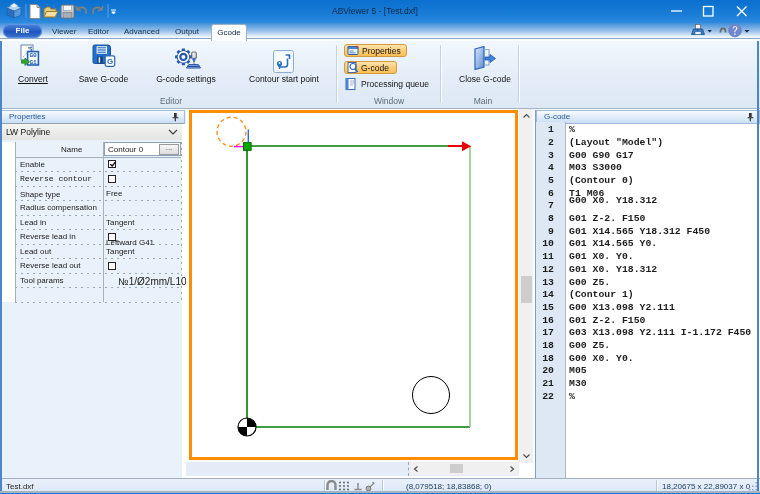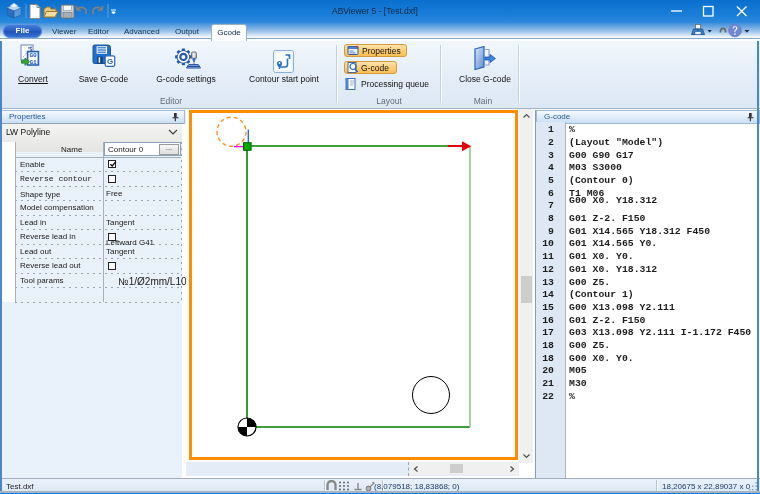--- a/index.html
+++ b/index.html
@@ -13,21 +13,21 @@
   .tab{top:27px;font-size:8px;color:#10304f;white-space:nowrap;}
   #tab-file{left:3px;top:24px;width:39px;height:14px;border-radius:7px;background:linear-gradient(#4a86dd,#2a5fc4 45%,#1e55bd 55%,#3a74d2);color:#fff;box-shadow:inset 0 0 0 1px rgba(100,150,225,.9);font-size:8px;font-weight:bold;text-align:center;line-height:14px;}
   #tab-gcode{left:211px;top:24px;width:34px;height:16px;background:#fdfeff;border:1px solid #9ab2c8;border-bottom:none;border-radius:3px 3px 0 0;color:#0c2742;font-size:8px;text-align:center;line-height:15px;}
   #ribbon{left:0;top:41px;width:760px;height:67px;background:linear-gradient(#f1f7fc,#e4edf8 55%,#dce8f4);border-bottom:1px solid #a3b4c9;}
   .gsep{top:45px;width:1px;height:58px;background:#c3d2e2;border-right:1px solid #fdfeff;}
   .glabel{top:96px;font-size:8.5px;color:#5f6b76;text-align:center;}
   .blabel{top:74px;font-size:8.5px;color:#141414;text-align:center;white-space:nowrap;}
   .orangebtn{border:1px solid #d49a3d;border-radius:3px;background:linear-gradient(#fde4ae,#fbcf7c 45%,#fbbf55);font-size:8.5px;color:#141414;display:flex;align-items:center;box-sizing:border-box;white-space:nowrap;}
   .phead{height:12px;background:linear-gradient(#f6fafe,#cadff4);border:1px solid #9ebcd9;font-size:8px;color:#235a9a;line-height:11px;}
   #proppanel{left:0;top:110px;width:186px;height:368px;background:#e9f1fa;}
-  #combo{left:1px;top:123px;width:183px;height:29px;background:linear-gradient(#f4f4f2,#e4e4e2);border-top:1px solid #95a0ac;box-sizing:border-box;font-size:8.5px;color:#111;line-height:16px;}
+  #combo{left:1px;top:123px;width:183px;height:17px;background:linear-gradient(#f4f4f2,#e4e4e2);border-top:1px solid #95a0ac;box-sizing:border-box;font-size:8.5px;color:#111;line-height:16px;}
   #canvas{left:186px;top:109px;width:333px;height:353px;background:#fff;}
   .sbtrack{background:#f0f0f0;}
   .sbthumb{background:#cdcdcd;}
   #gpanel{left:535px;top:110px;width:225px;height:368px;background:#fff;border-left:1px solid #7aa0c8;box-sizing:border-box;}
   #gnums{left:536px;top:122px;width:29px;height:356px;background:#dde8f4;border-right:1px solid #aab6c6;}
   .gline{position:absolute;font-family:"Liberation Mono",monospace;font-size:9.8px;font-weight:700;color:#1c1c1c;white-space:pre;}
   .gnum{position:absolute;font-family:"Liberation Mono",monospace;font-size:9.8px;font-weight:700;color:#1c1c1c;width:26px;text-align:right;}
   #statusbar{left:0;top:478px;width:760px;height:16px;background:linear-gradient(#e9f1fb,#e2ebf7 55%,#d8e5f4);border-top:1px solid #a2aebe;box-sizing:border-box;}
   #statusgray{left:0;top:491px;width:760px;height:1.5px;background:#a9b4c2;}
   .stext{top:482px;font-size:8px;color:#1e3c64;white-space:nowrap;}
@@ -99,21 +99,21 @@
     <path d="M44.6 5.4 q0 -2.2 2.4 -2.2 q2.4 0 2.4 2.1 q0 1.3 -1.2 2 q-.9 .5 -.9 1.4 v.5 h-1 v-.8 q0 -1.1 1 -1.7 q1 -.6 1 -1.4 q0 -1.2 -1.3 -1.2 q-1.3 0 -1.4 1.5 Z" fill="#fff"></path>
     <rect x="46.2" y="10.4" width="1.4" height="1.4" fill="#fff"></rect>
     <path d="M56.5 7 l2.4 2.8 2.4 -2.8 Z" fill="#1e2e48"></path>
   </svg>
 
   <div class="abs" id="ribbon"></div>
   <div class="abs gsep" style="left:336px;"></div>
   <div class="abs gsep" style="left:440px;"></div>
   <div class="abs gsep" style="left:518px;"></div>
   <div class="abs glabel" style="left:141px;width:60px;">Editor</div>
-  <div class="abs glabel" style="left:359px;width:60px;">Layout</div>
+  <div class="abs glabel" style="left:359px;width:60px;">Window</div>
   <div class="abs glabel" style="left:453px;width:60px;text-align:center;">Main</div>
 
   <svg class="abs" style="left:20px;top:44px" width="20" height="23" viewBox="0 0 20 23">
     <rect x="1" y="1" width="12" height="15" fill="#fdfdfd" stroke="#6a86b0"></rect>
     <path d="M3 13 L11 4" stroke="#9aa8c0" stroke-width=".9" stroke-dasharray="2 1.4"></path>
     <circle cx="9" cy="3.8" r=".9" fill="#3a66a8"></circle>
     <circle cx="11.2" cy="6" r=".9" fill="#3a66a8"></circle>
     <circle cx="11" cy="3.5" r=".9" fill="#3a66a8"></circle>
     <rect x="7.6" y="7.6" width="10.8" height="13.4" fill="#fdfdfd" stroke="#2060b8" stroke-width="1.6"></rect>
     <text x="13.1" y="13.4" font-size="6.2" font-weight="bold" fill="#2060b8" text-anchor="middle" font-family="Liberation Mono">G0</text>
@@ -248,21 +248,21 @@
     <div class="abs" style="left:159px;top:143.5px;width:20px;height:11px;background:linear-gradient(#f8f8f8,#dcdcdc);border:1px solid #9a9a9a;box-sizing:border-box;font-size:8px;line-height:6px;text-align:center;color:#303030;">...</div>
     <div class="abs" style="left:20px;top:159.5px;font-size:8px;color:#1a1a1a;white-space:nowrap;">Enable</div>
     <div class="abs" style="left:108px;top:160.0px;width:8px;height:8px;border:1.3px solid #222;box-sizing:border-box;background:#fdfdfd;"></div>
     <svg class="abs" style="left:108px;top:159.0px;" width="10" height="10" viewBox="0 0 10 10">
       <path d="M2.3 5.2 L4.2 7 L7.8 2.6" stroke="#101010" stroke-width="1.4" fill="none"></path>
     </svg>
     <div class="abs" style="left:20px;top:174.0px;font-size:8px;color:#1a1a1a;white-space:nowrap;font-family:Liberation Mono, monospace;">Reverse contour</div>
     <div class="abs" style="left:108px;top:174.5px;width:8px;height:8px;border:1.3px solid #222;box-sizing:border-box;background:#fdfdfd;"></div>
     <div class="abs" style="left:20px;top:190px;font-size:8px;color:#1a1a1a;white-space:nowrap;">Shape type</div>
     <div class="abs" style="left:106px;top:188.5px;font-size:8px;color:#1a1a1a;white-space:nowrap;">Free</div>
-    <div class="abs" style="left:20px;top:203.0px;font-size:8px;color:#1a1a1a;white-space:nowrap;">Model compensation</div>
+    <div class="abs" style="left:20px;top:203.0px;font-size:8px;color:#1a1a1a;white-space:nowrap;">Radius compensation</div>
     <div class="abs" style="left:106px;top:203.0px;font-size:8px;color:#1a1a1a;white-space:nowrap;margin-top:35px;">Leftward G41</div>
     <div class="abs" style="left:20px;top:217.5px;font-size:8px;color:#1a1a1a;white-space:nowrap;">Lead in</div>
     <div class="abs" style="left:106px;top:217.5px;font-size:8px;color:#1a1a1a;white-space:nowrap;">Tangent</div>
     <div class="abs" style="left:20px;top:232.0px;font-size:8px;color:#1a1a1a;white-space:nowrap;">Reverse lead in</div>
     <div class="abs" style="left:108px;top:232.5px;width:8px;height:8px;border:1.3px solid #222;box-sizing:border-box;background:#fdfdfd;"></div>
     <div class="abs" style="left:20px;top:246.5px;font-size:8px;color:#1a1a1a;white-space:nowrap;">Lead out</div>
     <div class="abs" style="left:106px;top:246.5px;font-size:8px;color:#1a1a1a;white-space:nowrap;">Tangent</div>
     <div class="abs" style="left:20px;top:261.0px;font-size:8px;color:#1a1a1a;white-space:nowrap;">Reverse lead out</div>
     <div class="abs" style="left:108px;top:261.5px;width:8px;height:8px;border:1.3px solid #222;box-sizing:border-box;background:#fdfdfd;"></div>
     <div class="abs" style="left:20px;top:275.5px;font-size:8px;color:#1a1a1a;white-space:nowrap;">Tool params</div>
@@ -356,21 +356,21 @@
     <div class="gnum" style="left:528px;top:377.9px">21</div>
     <div class="gline" style="left:569px;top:377.9px">M30</div>
     <div class="gnum" style="left:528px;top:390.6px">22</div>
     <div class="gline" style="left:569px;top:390.6px">%</div>
   </div>
 
   <div class="abs" id="statusbar"></div>
   <div class="abs stext" style="left:6px;color:#222;">Test.dxf</div>
   <div class="abs ssep" style="left:324px;"></div>
   <div class="abs ssep" style="left:382px;"></div>
-  <div class="abs stext" style="left:374px;">(8,079518; 18,83868; 0)</div>
+  <div class="abs stext" style="left:406px;">(8,079518; 18,83868; 0)</div>
   <div class="abs ssep" style="left:656px;"></div>
   <div class="abs stext" style="left:662px;">18,20675 x 22,89037 x 0</div>
 
   <svg class="abs" style="left:325px;top:480px;" width="58" height="12" viewBox="0 0 58 12">
     <path d="M2.5 10 V5 a4 4 0 0 1 8 0 V10" fill="none" stroke="#8a8a8a" stroke-width="2.4"></path>
     <g fill="#555">
       <circle cx="15" cy="2.5" r=".9"></circle>
       <circle cx="19" cy="2.5" r=".9"></circle>
       <circle cx="23" cy="2.5" r=".9"></circle>
       <circle cx="15" cy="6" r=".9"></circle>

